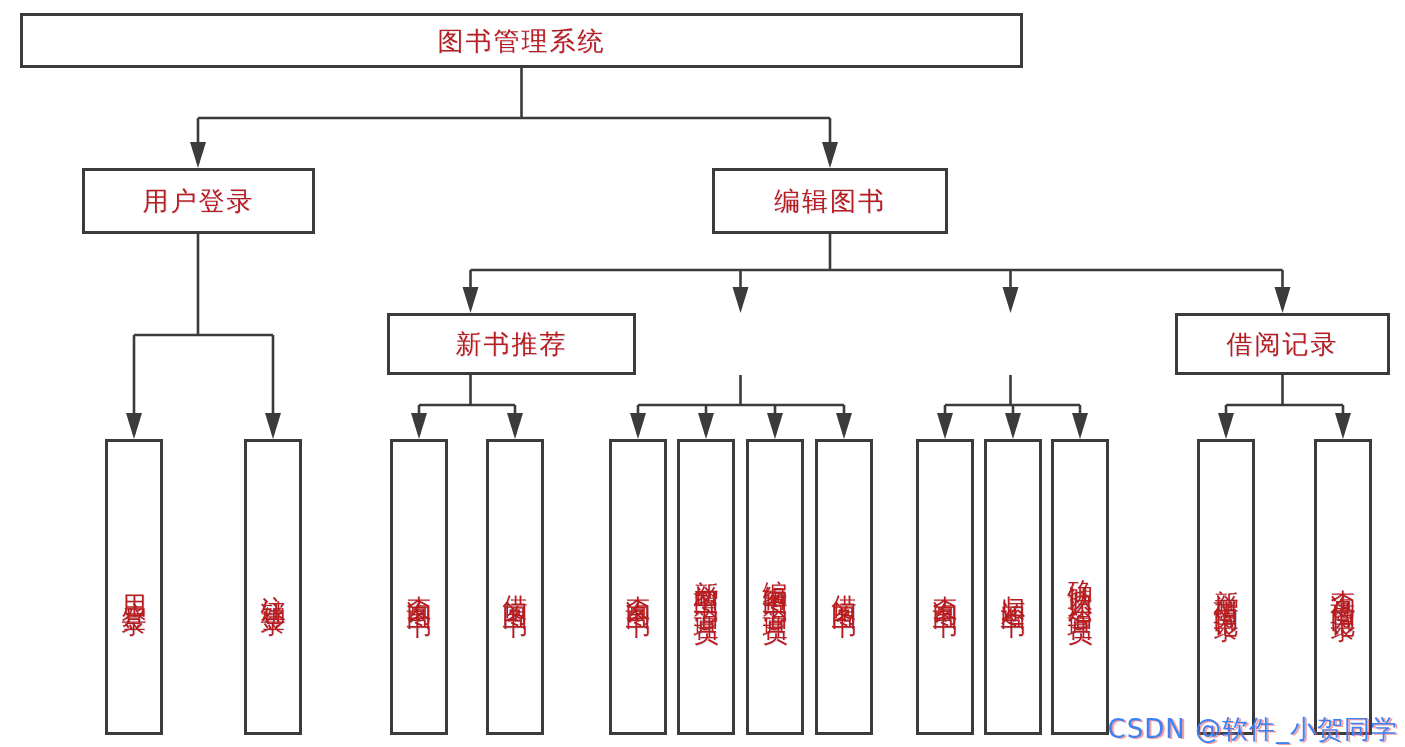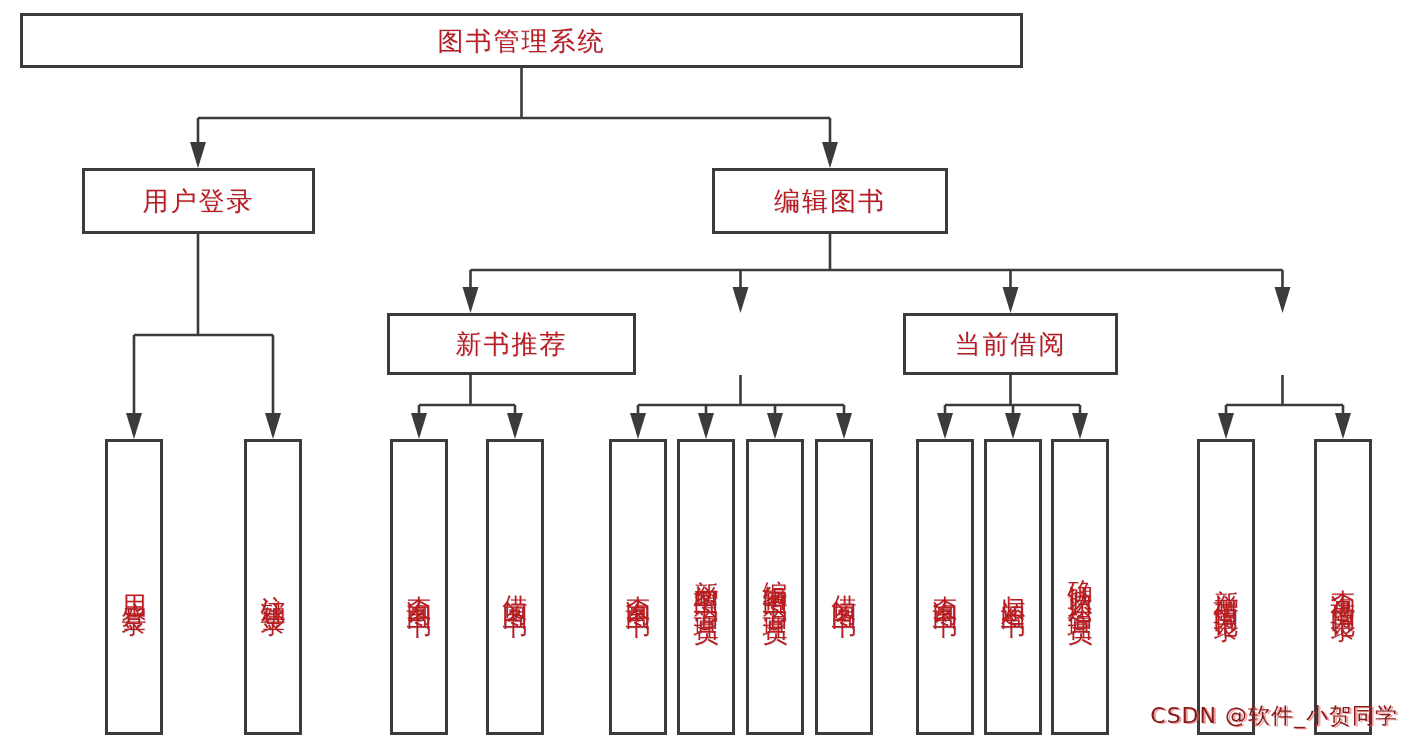--- a/index.html
+++ b/index.html
@@ -17,23 +17,23 @@
   .lbl{
     font-size:26px;color:#b91c1c;letter-spacing:2px;white-space:nowrap;line-height:1;
     text-shadow:1px 1px 0 rgba(110,140,235,0.18);
   }
   .leaf{top:439px;width:58px;height:296px;}
   .leaf .lbl{
     writing-mode:vertical-rl;text-orientation:mixed;
     font-size:25px;letter-spacing:6px;white-space:normal;
   }
   .watermark{
-    position:absolute;right:7px;bottom:16px;
-    font-size:22px;letter-spacing:1px;
-    color:#7f1d1d;
+    position:absolute;right:7px;bottom:0;
+    font-size:26px;letter-spacing:1px;
+    color:#3b82f6;
     text-shadow:2px 1px 0 rgba(244,92,92,0.6);
     white-space:nowrap;
   }
 </style>
 </head>
 <body>
 
 <div class="stage">
 
   <svg class="wires" width="1405" height="747" viewBox="0 0 1405 747" fill="none" stroke="#3b3b3b" stroke-width="2.6">
@@ -93,22 +93,22 @@
   <div class="box" style="left:82px;top:168px;width:233px;height:66px;">
     <span class="lbl">用户登录</span>
   </div>
   <div class="box" style="left:712px;top:168px;width:236px;height:66px;">
     <span class="lbl">编辑图书</span>
   </div>
 
   <div class="box" style="left:343px;top:313px;width:249px;height:62px;margin-left:44px;">
     <span class="lbl">新书推荐</span>
   </div>
-  <div class="box" style="left:903px;top:313px;width:215px;height:62px;">
-    <span class="lbl">当前借阅</span>
+  <div class="box" style="left:1175px;top:313px;width:215px;height:62px;">
+    <span class="lbl">借阅记录</span>
   </div>
 
   <div class="box leaf" style="left:105px;">
     <span class="lbl">用户登录</span>
   </div>
   <div class="box leaf" style="left:244px;">
     <span class="lbl">注销登录</span>
   </div>
   <div class="box leaf" style="left:390px;">
     <span class="lbl">查询图书</span>

